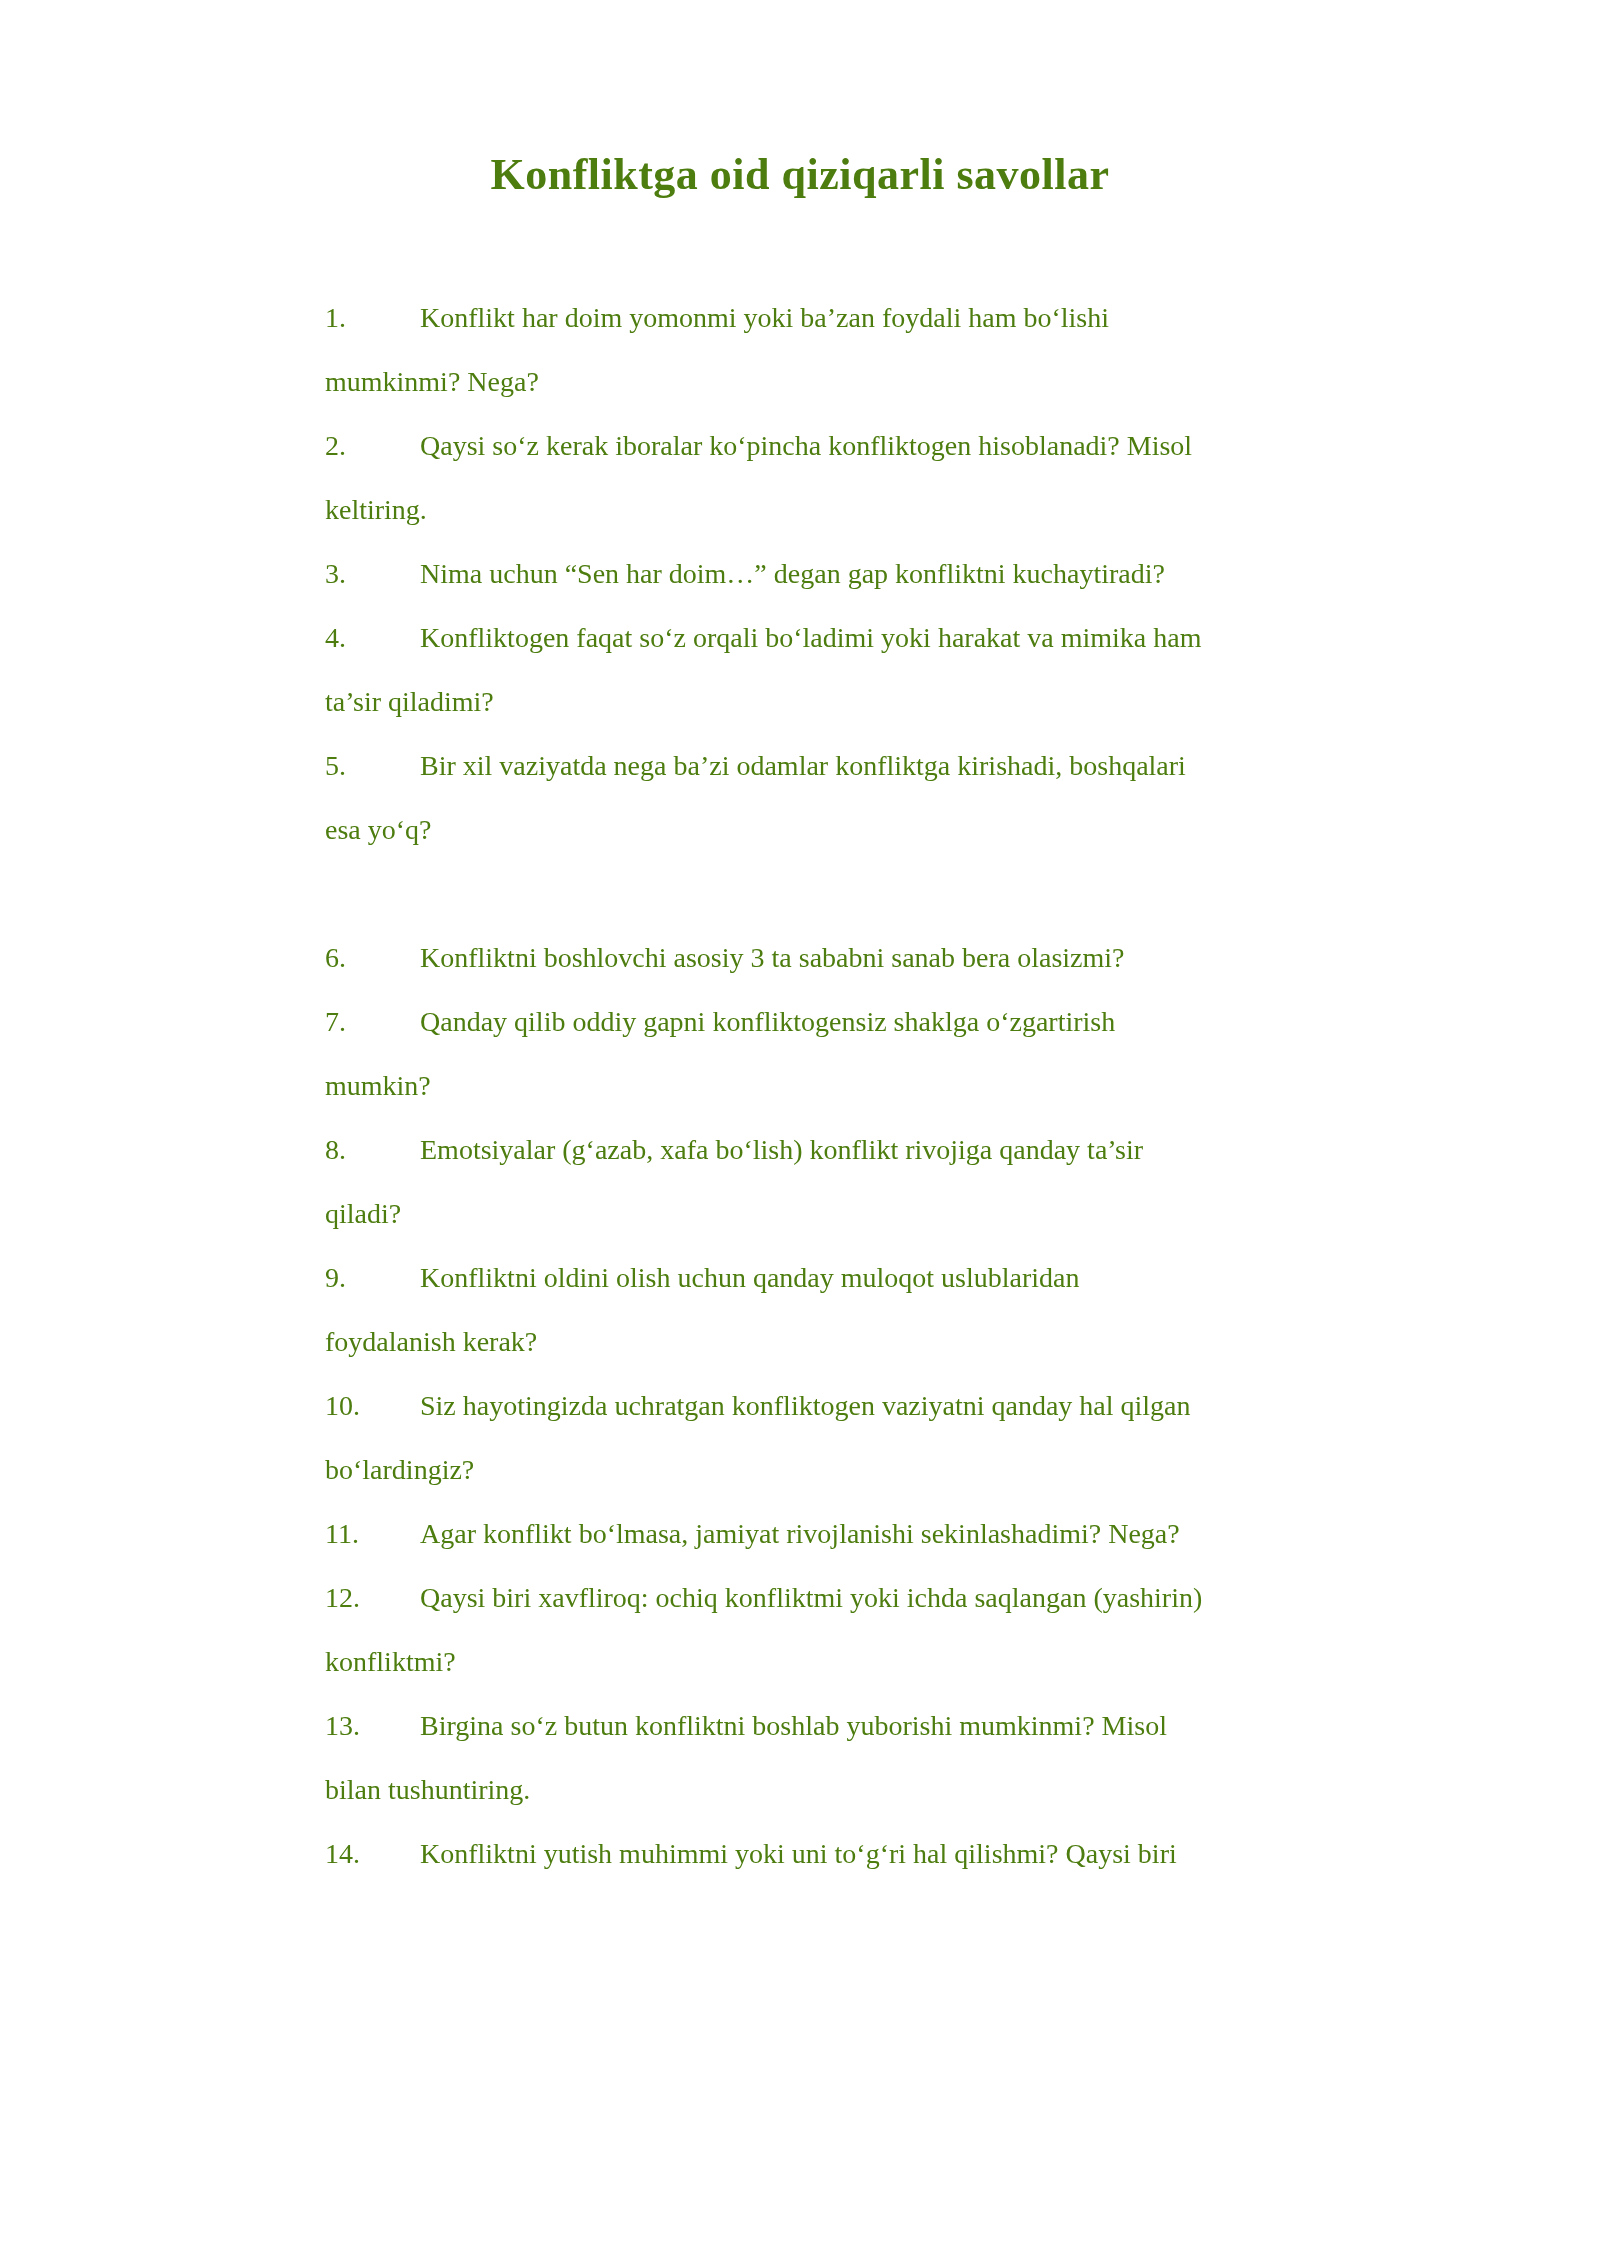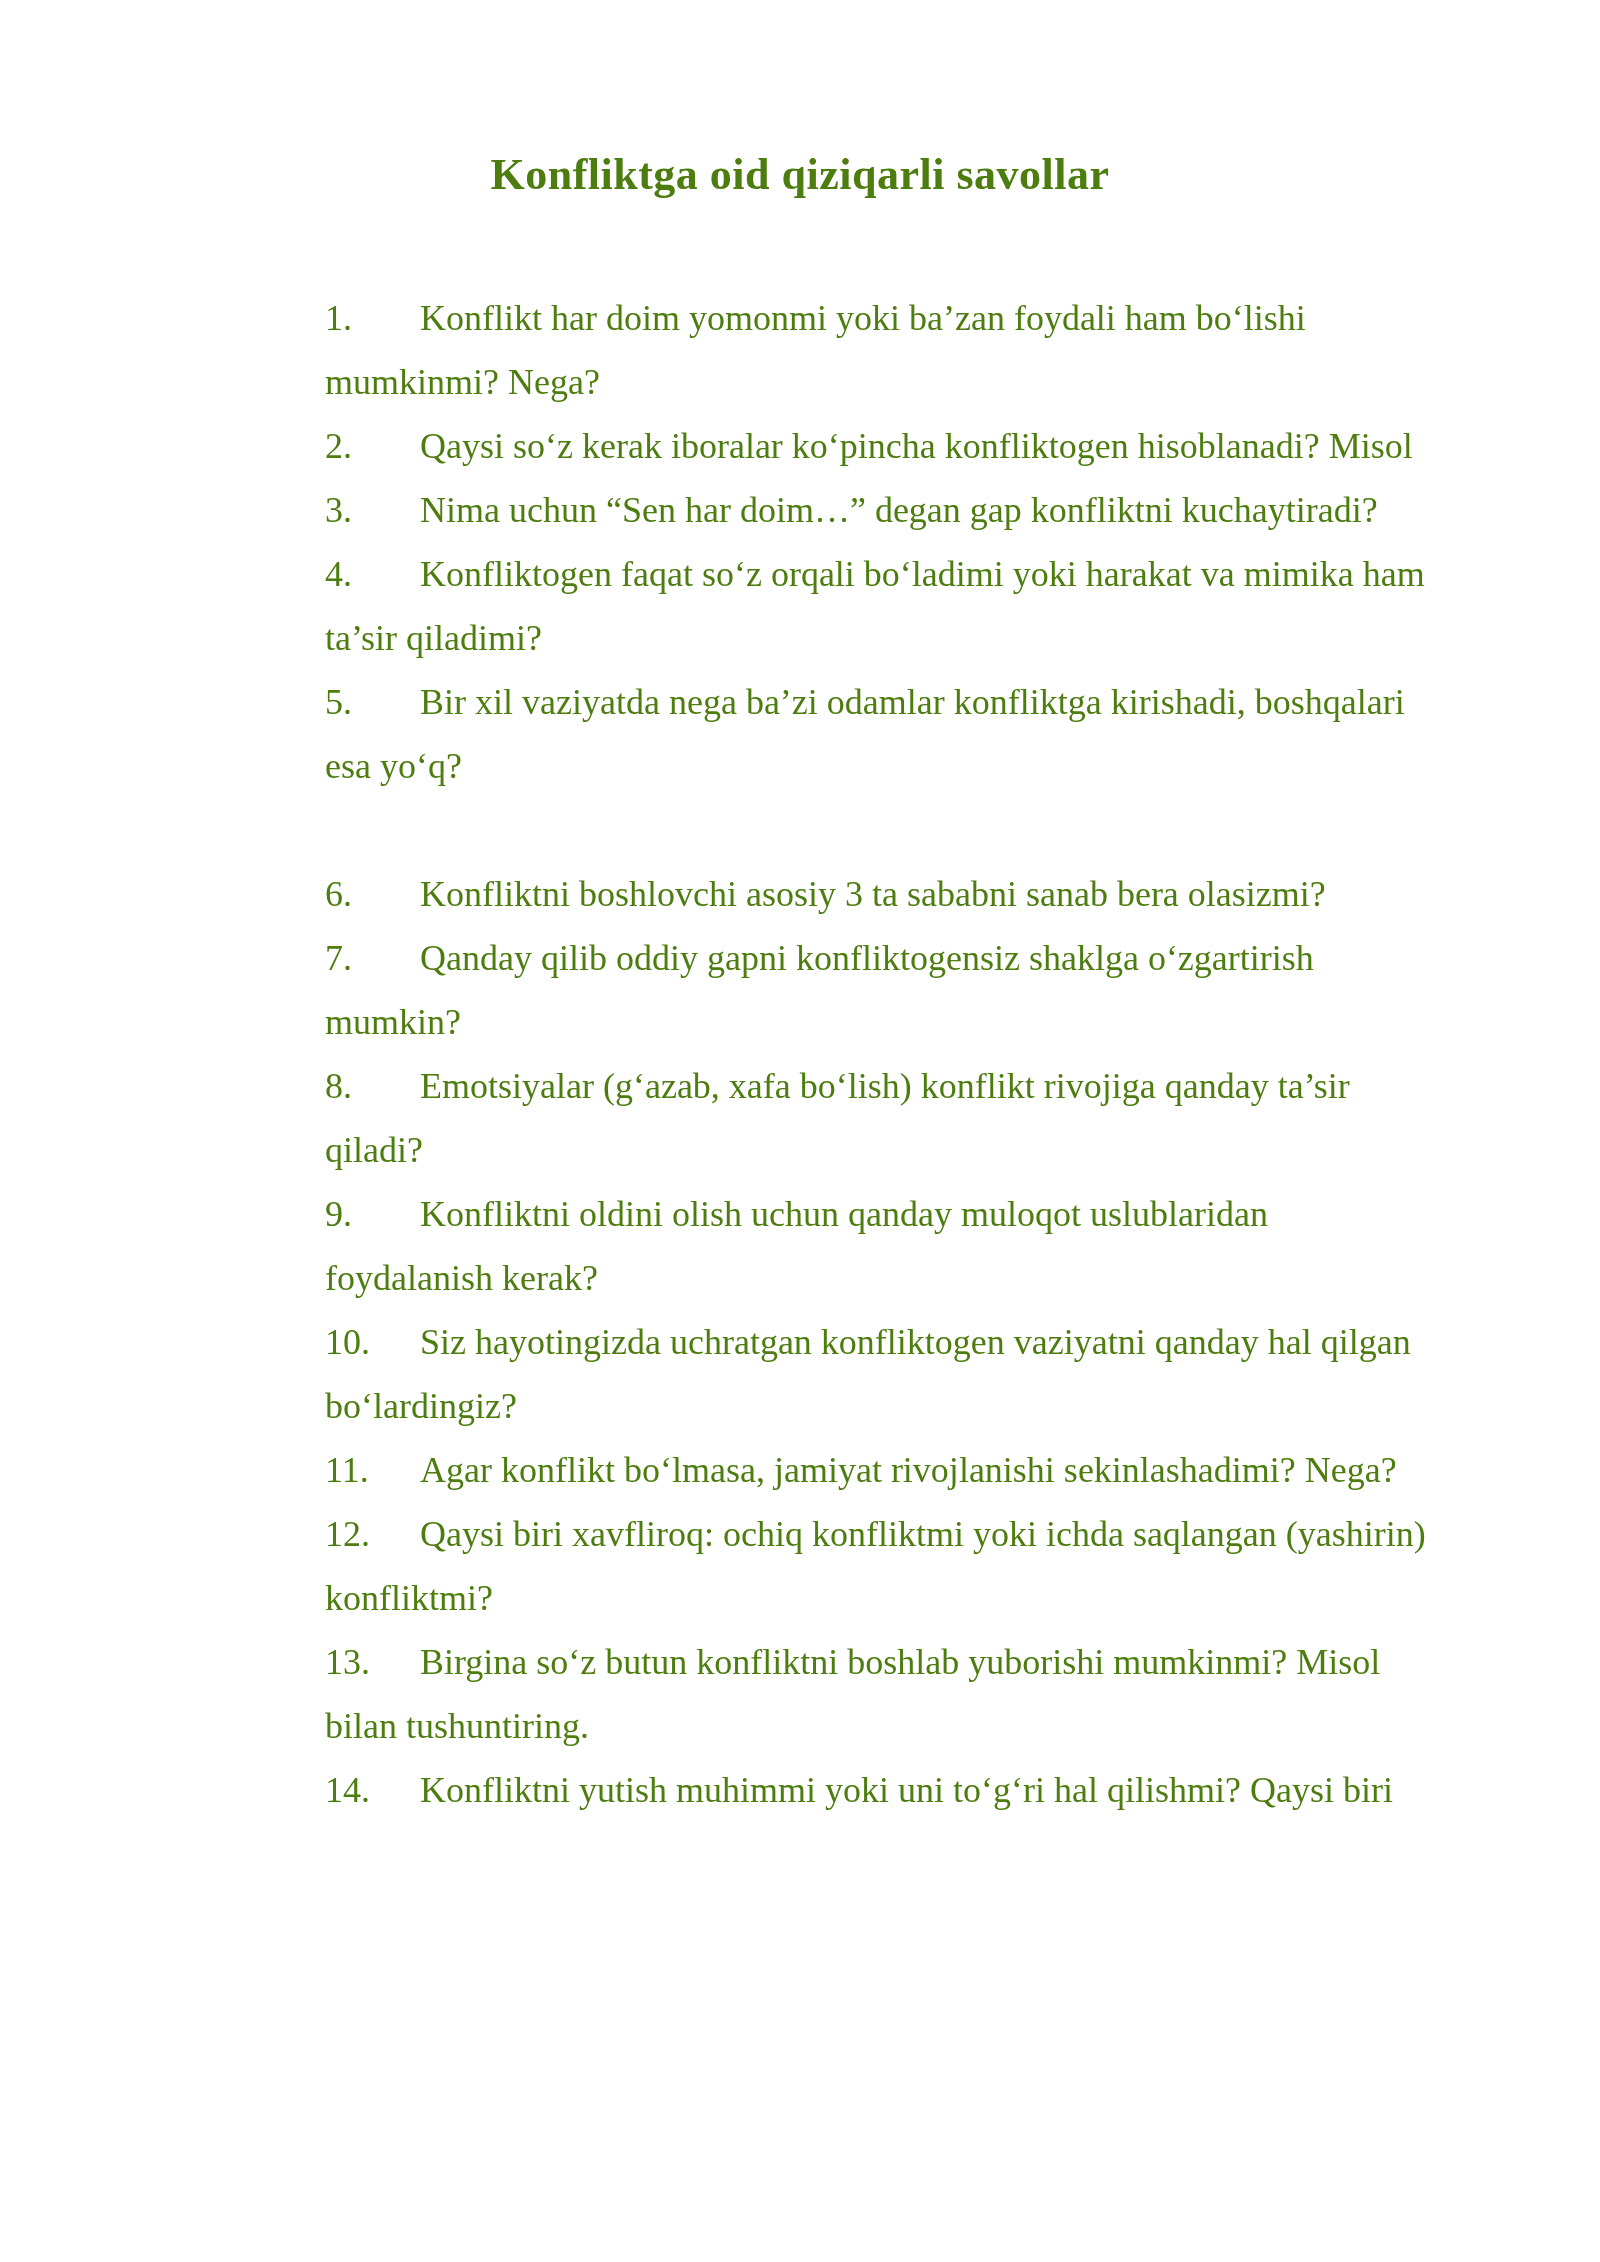--- a/index.html
+++ b/index.html
@@ -19,21 +19,21 @@
   .title {
     margin: 150px 0 0 0;
     font-size: 44px;
     line-height: 50px;
     font-weight: bold;
     text-align: center;
     letter-spacing: 0.5px;
   }
   .content {
     margin: 86px 120px 0 325px;
-    font-size: 36px;
+    font-size: 28px;
   }
   .line {
     height: 64px;
     line-height: 64px;
     white-space: nowrap;
   }
   .num {
     display: inline-block;
     width: 95px;
   }
@@ -49,20 +49,21 @@
 
   <div class="content">
 
     <div class="item">
       <div class="line"><span class="num">1.</span><span>Konflikt har doim yomonmi yoki ba’zan foydali ham bo‘lishi</span></div>
       <div class="line">mumkinmi? Nega?</div>
     </div>
 
     <div class="item">
       <div class="line"><span class="num">2.</span><span>Qaysi so‘z kerak iboralar ko‘pincha konfliktogen hisoblanadi? Misol</span></div>
+      <div class="line">keltiring.</div>
     </div>
 
     <div class="item">
       <div class="line"><span class="num">3.</span><span>Nima uchun “Sen har doim…” degan gap konfliktni kuchaytiradi?</span></div>
     </div>
 
     <div class="item">
       <div class="line"><span class="num">4.</span><span>Konfliktogen faqat so‘z orqali bo‘ladimi yoki harakat va mimika ham</span></div>
       <div class="line">ta’sir qiladimi?</div>
     </div>

